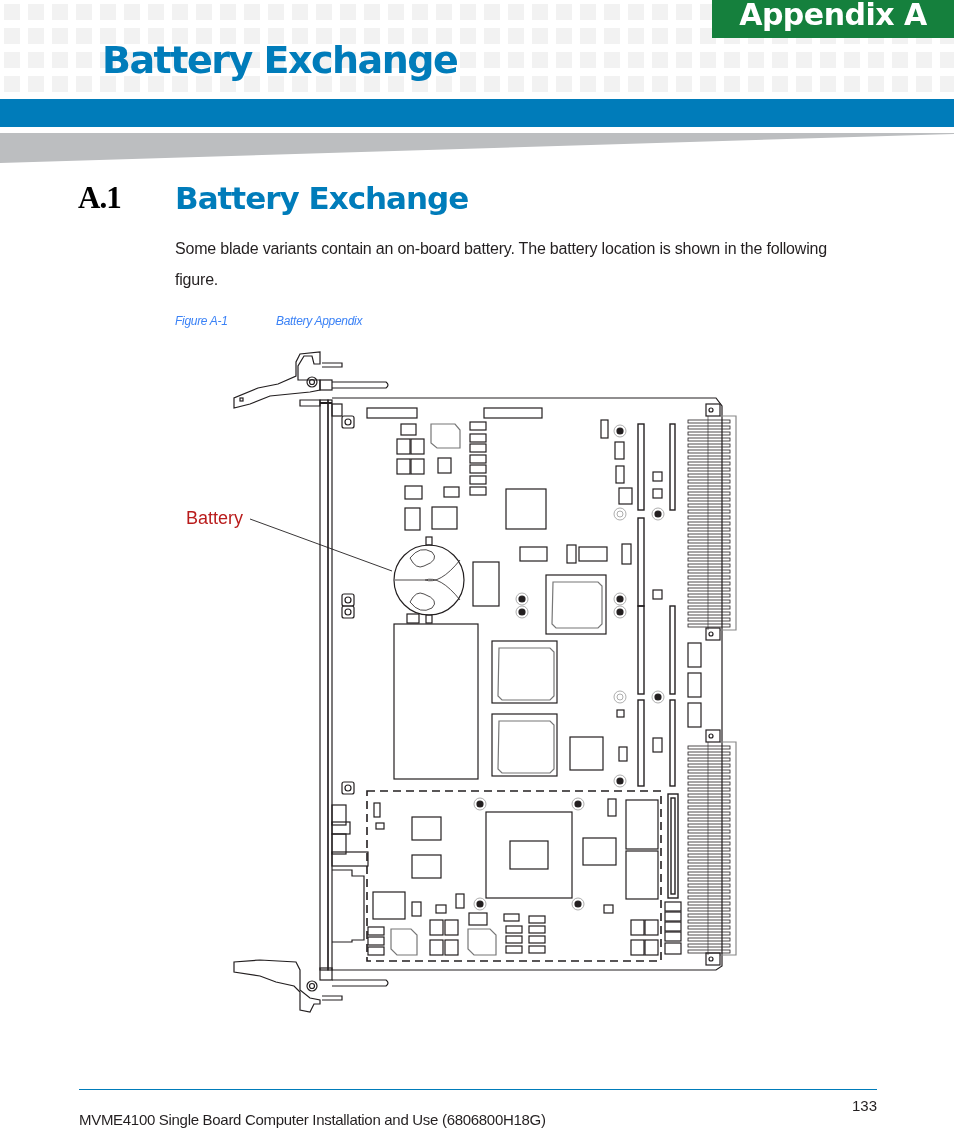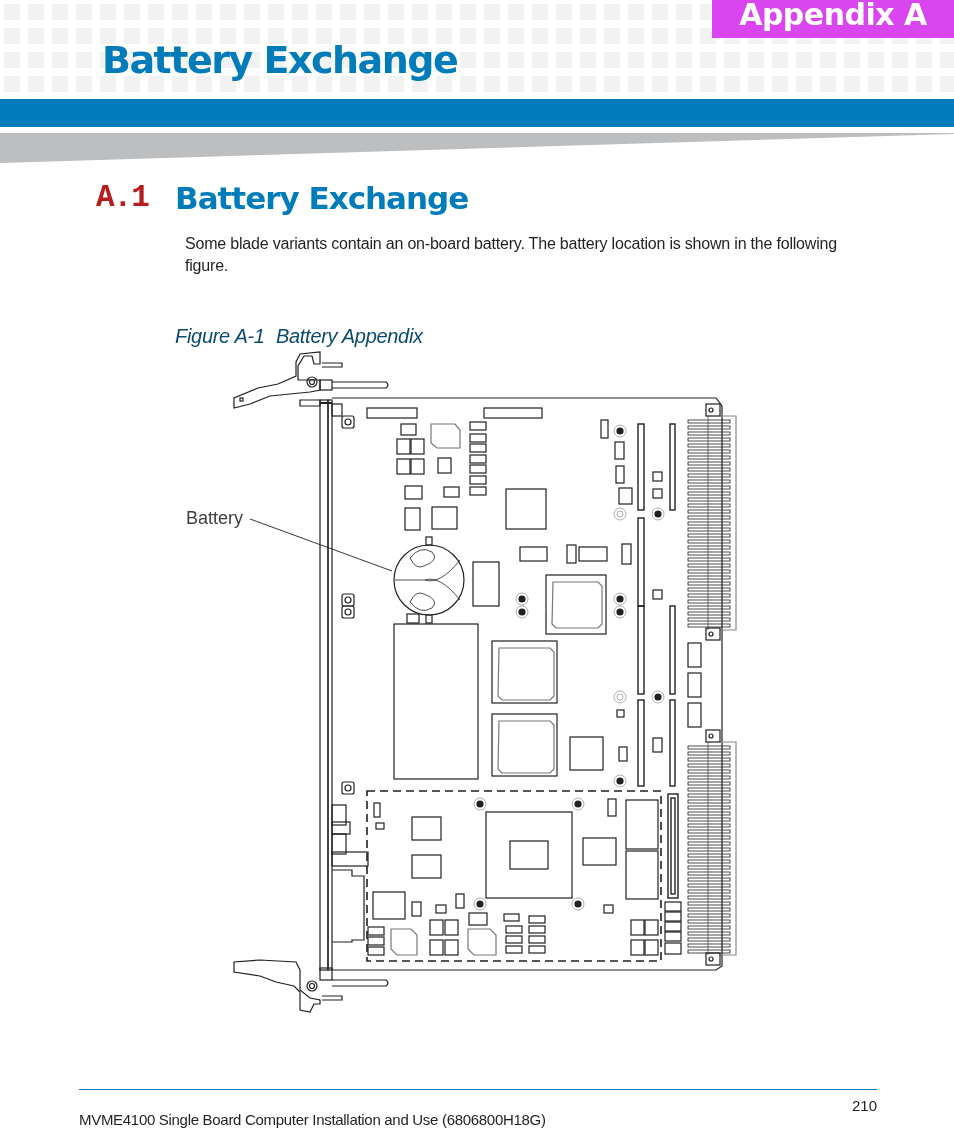--- a/index.html
+++ b/index.html
@@ -1,30 +1,30 @@
 <!DOCTYPE html>
 <html><head>
 <meta charset="utf-8">
 <style>
   html, body { margin:0; padding:0; background:#fff; }
   body { width:954px; height:1145px; position:relative; overflow:hidden; font-family:"Liberation Sans", sans-serif; color:#231f20; }
   .tiles { position:absolute; left:0; top:0; width:954px; height:96px; }
-  .appendix-box { position:absolute; left:712px; top:0; width:242px; height:38px; background:#d946ef; }
+  .appendix-box { position:absolute; left:712px; top:0; width:242px; height:38px; background:#15803d; }
   .appendix-text { position:absolute; left:0; right:0; top:-3px; text-align:center; color:#fff; font-weight:bold; font-size:30px; font-family:"DejaVu Sans", sans-serif; letter-spacing:-0.5px; }
   .chapter-title { position:absolute; left:102px; top:36px; color:#007cba; font-weight:bold; font-size:38px; font-family:"DejaVu Sans", sans-serif; letter-spacing:-1.5px; margin:0; line-height:48px; }
   .blue-band { position:absolute; left:0; top:99px; width:954px; height:28px; background:#007cba; }
   .gray-wedge { position:absolute; left:0; top:133px; width:954px; height:32px; }
-  .section-num { position:absolute; left:96px; top:180px; color:#b91c1c; font-weight:bold; font-size:31px; font-family:Liberation Mono, monospace; letter-spacing:-1px; margin:0; }
+  .section-num { position:absolute; left:78px; top:180px; color:#000000; font-weight:bold; font-size:31px; font-family:Liberation Serif, serif; letter-spacing:-1px; margin:0; }
   .section-title { position:absolute; left:175px; top:180px; color:#007cba; font-weight:bold; font-size:31px; font-family:"DejaVu Sans", sans-serif; letter-spacing:-1px; margin:0; }
-  .body-text { position:absolute; left:185px; top:233px; width:660px; font-size:16px; line-height:22px; margin:0; letter-spacing:-0.2px; }
-  .fig-caption { position:absolute; top:325px; font-size:20px; color:#0c4a6e; font-style:italic; letter-spacing:-0.3px; }
+  .body-text { position:absolute; left:175px; top:233px; width:660px; font-size:16px; line-height:31px; margin:0; letter-spacing:-0.2px; }
+  .fig-caption { position:absolute; top:314px; font-size:12px; color:#3b82f6; font-style:italic; letter-spacing:-0.3px; }
   .fig-num { left:175px; }
   .fig-title { left:276px; }
   .figure { position:absolute; left:180px; top:350px; width:580px; height:670px; }
-  .battery-label { position:absolute; left:186px; top:508px; font-size:18px; color:#404040; }
+  .battery-label { position:absolute; left:186px; top:508px; font-size:18px; color:#b91c1c; }
   .footer-line { position:absolute; left:79px; top:1089px; width:798px; height:1px; background:#007cba; }
   .footer-text { position:absolute; left:79px; top:1097px; font-size:15px; letter-spacing:-0.3px;margin-top:14px; }
   .page-num { position:absolute; right:77px; top:1097px; font-size:15px; }
 </style>
 </head>
 <body>
 
 <svg class="tiles" id="tiles">
     <rect x="4" y="4" width="16" height="16" fill="#f2f2f2"></rect>
     <rect x="28" y="4" width="16" height="16" fill="#f2f2f2"></rect>
@@ -488,13 +488,13 @@
     <rect x="665" y="932" width="16" height="9"></rect>
   <rect x="665" y="943" width="16" height="11"></rect>
 
   <line x1="250" y1="519" x2="392" y2="571" stroke-width="0.9"></line>
 </svg>
 
 <span class="battery-label">Battery</span>
 
 <div class="footer-line"></div>
 <span class="footer-text">MVME4100 Single Board Computer Installation and Use (6806800H18G)</span>
-<span class="page-num">210</span>
+<span class="page-num">133</span>
 
 </body></html>

